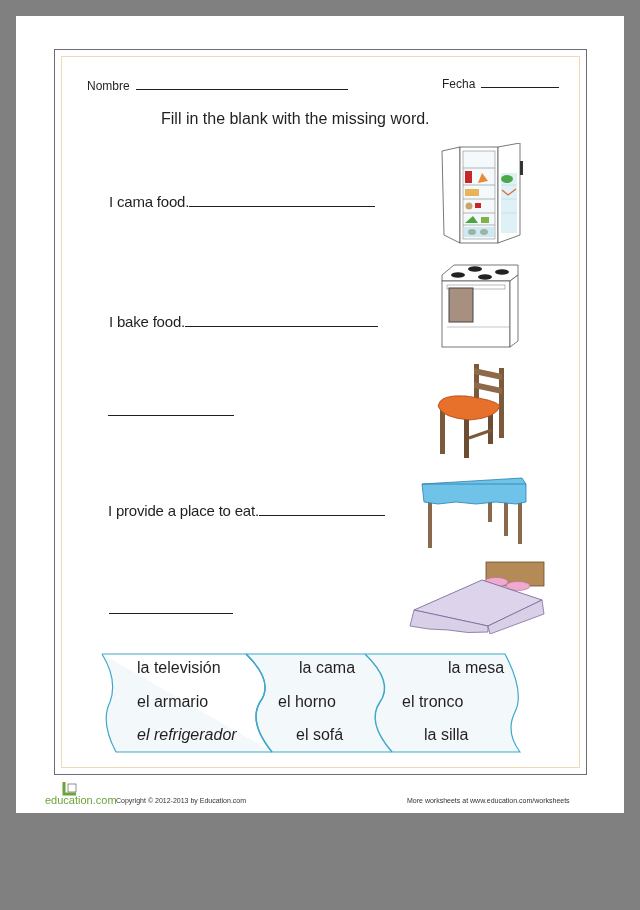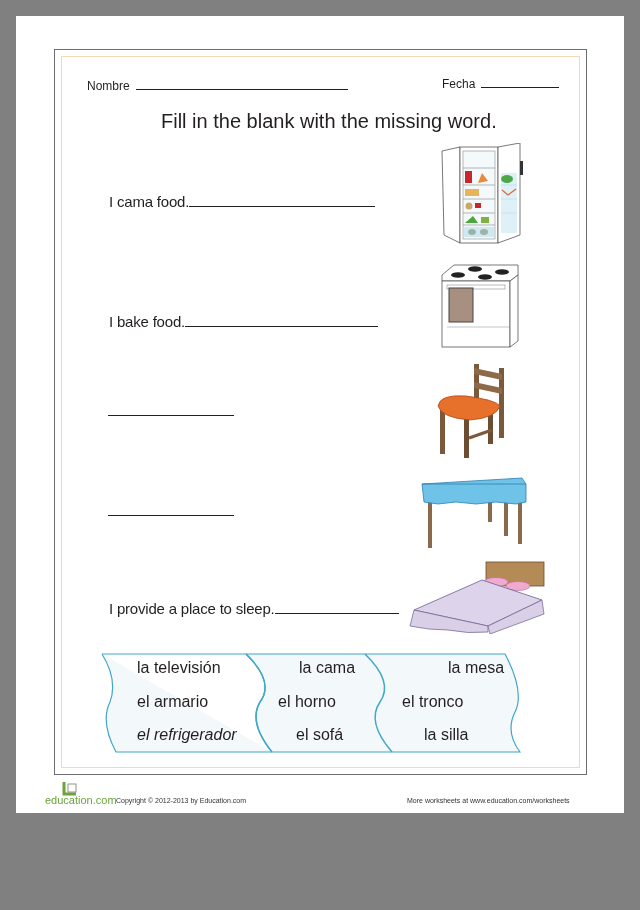--- a/index.html
+++ b/index.html
@@ -3,21 +3,21 @@
 <meta charset="utf-8">
 <style>
   html,body{margin:0;padding:0;}
   body{width:640px;height:910px;background:#808080;position:relative;overflow:hidden;font-family:"Liberation Sans",sans-serif;color:#231f20;}
   .page{position:absolute;left:16px;top:16px;width:608px;height:797px;background:#fff;}
   .outer{position:absolute;left:38px;top:33px;width:531px;height:724px;border:1px solid #6d6e71;}
   .inner{position:absolute;left:6px;top:6px;width:517px;height:710px;border:1px solid #f1d9b5;}
   .t{position:absolute;white-space:nowrap;}
   .lbl{font-size:12px;}
   .line{display:inline-block;border-bottom:1px solid #231f20;vertical-align:baseline;height:10px;}
-  .title{font-size:20px;}
+  .title{font-size:16px;}
   .q{font-size:15px;letter-spacing:-0.2px;}
   .bank{position:absolute;left:100px;top:652px;width:426px;height:102px;}
   .word{position:absolute;font-size:16px;white-space:nowrap;}
   .footer{font-size:7px;color:#333;}
   .brand{font-size:11px;color:#6aa43a;}
   .img{position:absolute;}
 </style>
 </head>
 <body>
 
@@ -41,24 +41,24 @@
 <div class="t q" style="left:109px;top:193px;">
   <span>I cama food.</span><span class="line" style="width:186px;"></span>
 </div>
 <div class="t q" style="left:109px;top:313px;">
   <span>I bake food.</span><span class="line" style="width:193px;"></span>
 </div>
 <div class="t q" style="left:108px;top:402px;">
   <span class="line" style="width:126px;"></span>
 </div>
 <div class="t q" style="left:108px;top:502px;">
-  <span class="line" style="width:126px;"></span>
+  <span>I provide a place to eat.</span><span class="line" style="width:126px;"></span>
 </div>
 <div class="t q" style="left:109px;top:600px;">
-  <span>I provide a place to sleep.</span><span class="line" style="width:124px;"></span>
+  <span class="line" style="width:124px;"></span>
 </div>
 
 <svg class="img" style="left:440px;top:143px;" width="86" height="102" viewBox="0 0 86 102">
   <polygon points="2,8 20,4 20,100 4,92" fill="#fff" stroke="#555" stroke-width="0.8"></polygon>
   <rect x="20" y="4" width="38" height="96" fill="#fff" stroke="#555" stroke-width="0.8"></rect>
   <rect x="23" y="8" width="32" height="88" fill="#f4f9fb" stroke="#777" stroke-width="0.5"></rect>
   <line x1="23" y1="25" x2="55" y2="25" stroke="#888" stroke-width="0.6"></line>
   <line x1="23" y1="42" x2="55" y2="42" stroke="#888" stroke-width="0.6"></line>
   <line x1="23" y1="56" x2="55" y2="56" stroke="#888" stroke-width="0.6"></line>
   <line x1="23" y1="70" x2="55" y2="70" stroke="#888" stroke-width="0.6"></line>

